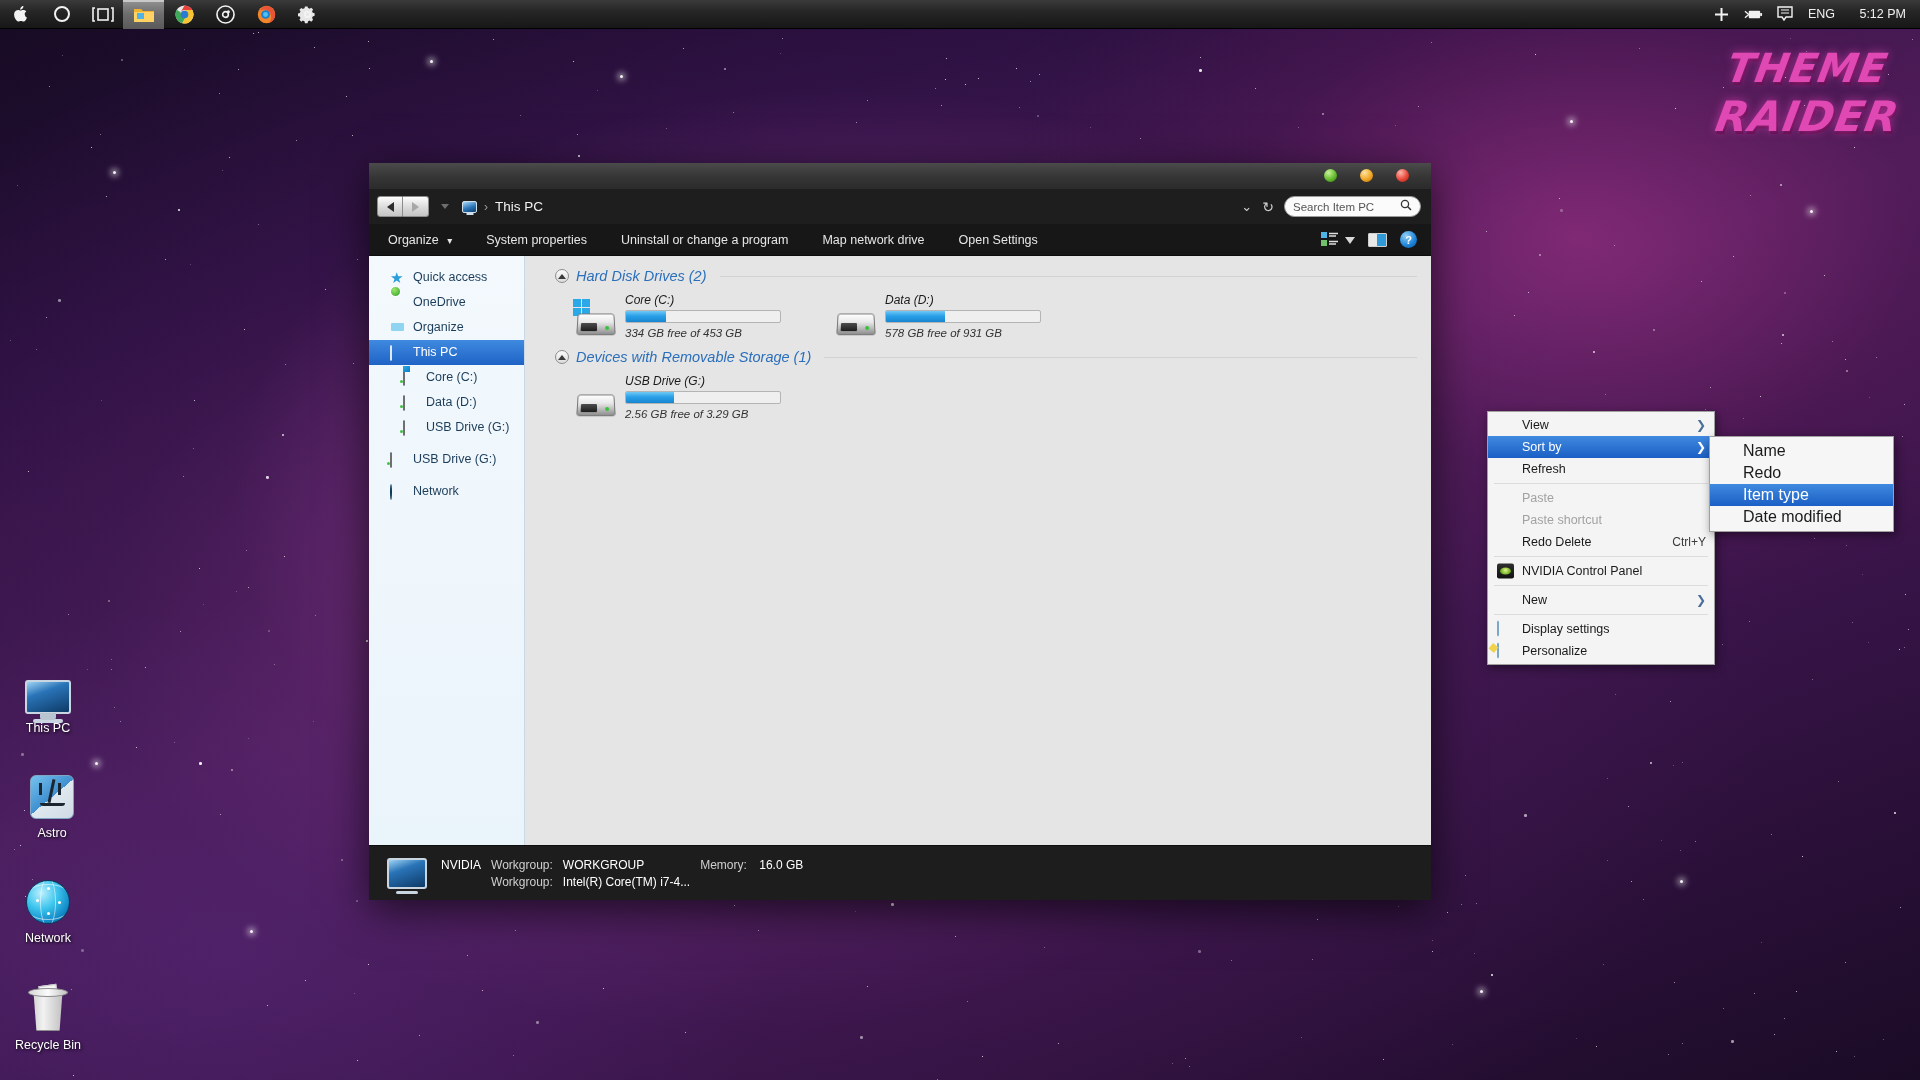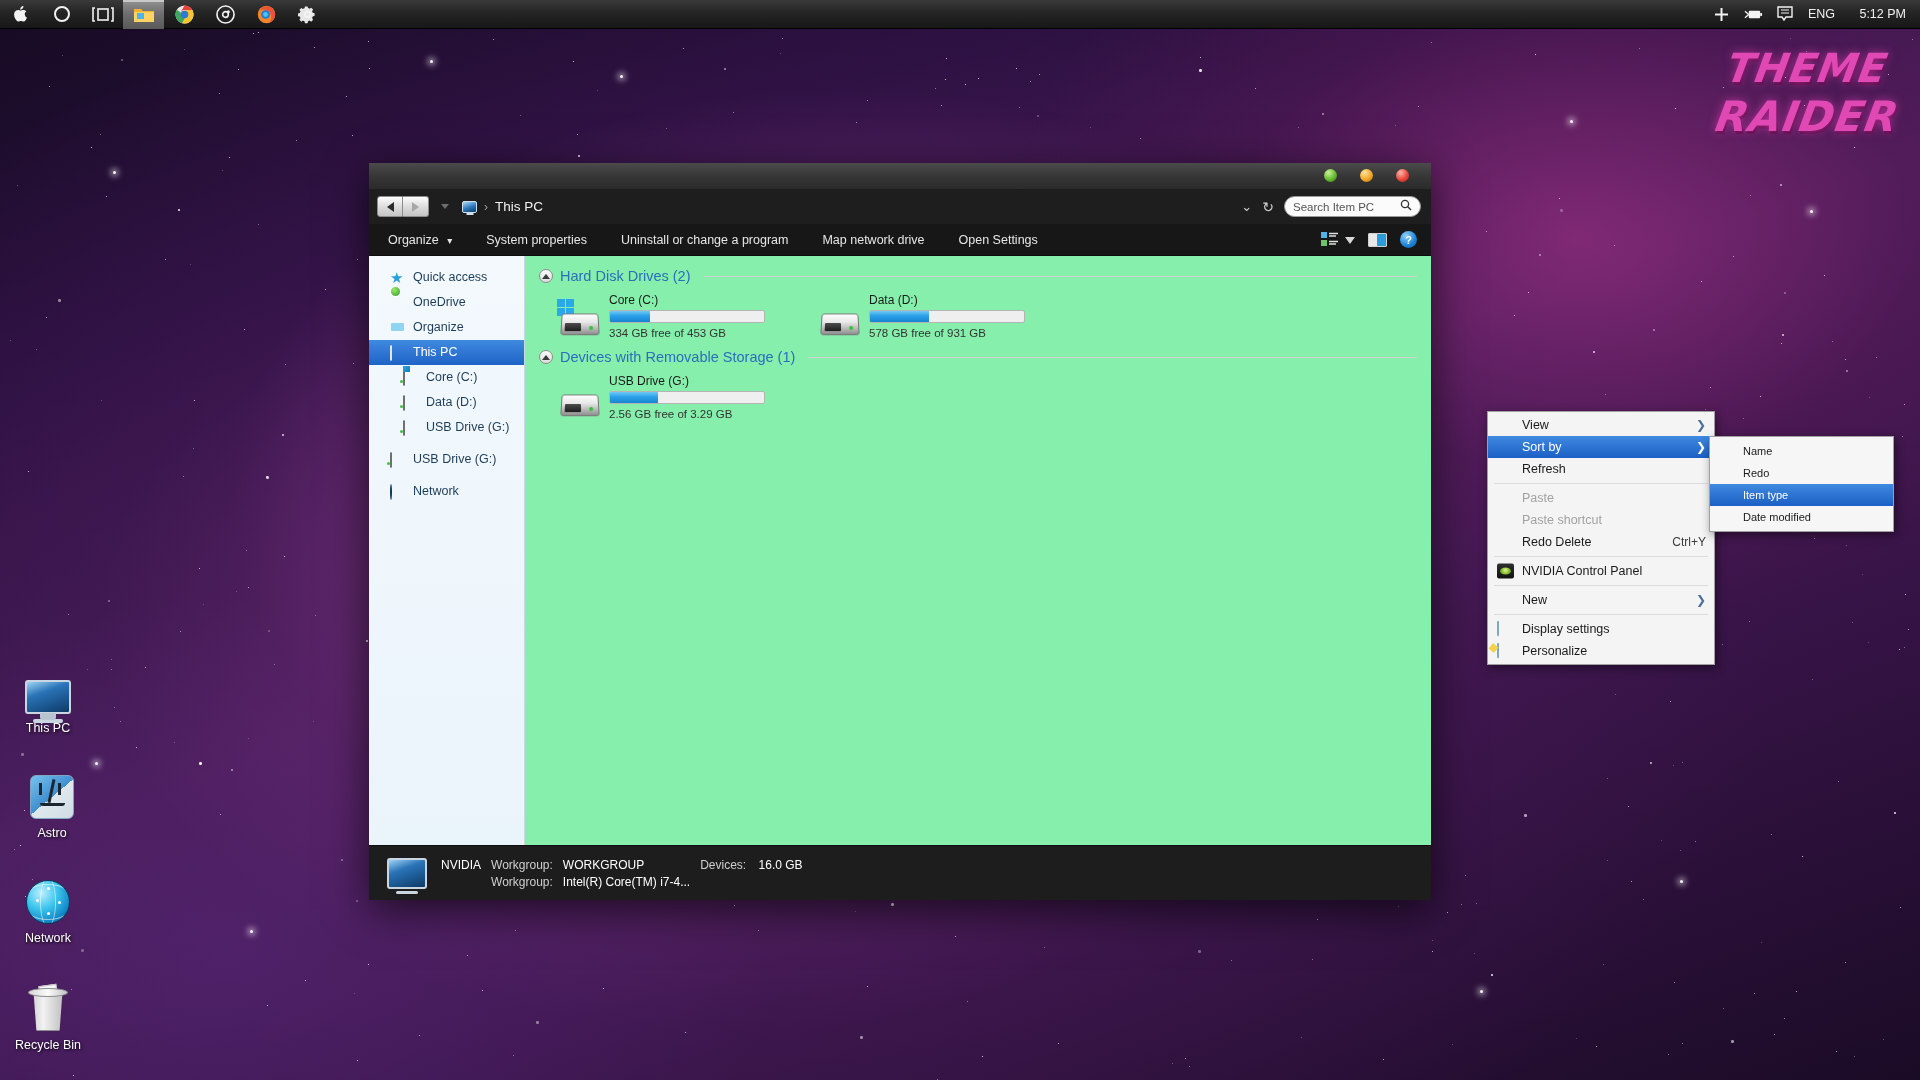--- a/index.html
+++ b/index.html
@@ -166,21 +166,21 @@
   .ic-lib:after{content:"";position:absolute;left:1px;top:2px;width:13px;height:8px;background:#8fd4f0;border-radius:1px;}
   .ic-pc{ width:15px;height:11px;border-radius:2px;background:linear-gradient(160deg,#a8dcfa,#2a74b8 60%,#0f3f6b);border:1px solid #dfe9f1;}
   .ic-drive{ width:15px;height:10px;border-radius:2px;background:linear-gradient(180deg,#f4f4f4,#b9b9b9 55%,#6d6d6d 100%);
       border:1px solid #6f6f6f;position:relative;margin-top:2px;}
   .ic-drive:after{content:"";position:absolute;right:1.5px;bottom:1.5px;width:3px;height:3px;border-radius:50%;background:#3ec23e;}
   .ic-drive.win:before{content:"";position:absolute;left:-1px;top:-5px;width:7px;height:6px;
       background:linear-gradient(135deg,#2aa8e8,#0d7fc4);}
   .ic-globe{ width:14px;height:14px;border-radius:50%;
       background:radial-gradient(circle at 34% 28%,#cfeeff,#47c6ee 40%,#1080bd 75%,#084c78 100%);border:1px solid #0a3a5c;}
 
-  #content{ flex:1; background:#86efac; padding:12px 14px 0 14px; overflow:hidden; }
+  #content{ flex:1; background:#e5e5e5; padding:12px 14px 0 30px; overflow:hidden;font-style:italic; }
   .group-head{ display:flex; align-items:center; gap:7px; margin-bottom:3px; }
   .group-head .collapse{
     width:14px;height:14px;border-radius:50%;border:1px solid #8d8d8d;
     background:linear-gradient(180deg,#fbfbfb,#dcdcdc);
     display:flex;align-items:center;justify-content:center;cursor:pointer;
   }
   .group-head .collapse i{ width:0;height:0;border-left:4px solid transparent;border-right:4px solid transparent;border-bottom:5px solid #3a3a3a;display:block;}
   .group-head .gtitle{ color:#2b6fbb; font-size:14.5px; }
   .group-head .rule{ flex:1; height:1px; background:#d2d2d2; margin-left:6px; }
 
@@ -231,21 +231,21 @@
        display:flex;align-items:center;justify-content:center;}
   .nv:after{ content:""; width:11px;height:7px;border-radius:50% 50% 45% 45%;
        background:radial-gradient(circle at 50% 40%,#dff58a,#7ab52a 60%,#3e6f0e 100%); }
   .dsp{ width:17px;height:14px;border-radius:2px;background:linear-gradient(160deg,#bfe6fb,#3e9ad8 60%,#1a66a8);border:1px solid #7aa8c6;}
   .psn{ width:17px;height:14px;border-radius:2px;background:linear-gradient(160deg,#cfe6fb,#5b9fd8 60%,#2b5f9c);border:1px solid #7aa8c6;position:relative;overflow:hidden;}
   .psn:after{content:"";position:absolute;right:1px;top:1px;width:7px;height:7px;background:#f2d24a;transform:rotate(40deg);}
 
   #submenu{
     position:absolute; left:1709px; top:436px; width:185px;
     background:#f6f6f6; border:1px solid #a0a0a0; box-shadow:2px 3px 9px rgba(0,0,0,.45);
-    z-index:61; padding:3px 0; font-size:11px; color:#1a1a1a;
+    z-index:61; padding:3px 0; font-size:16px; color:#1a1a1a;
   }
   #submenu .mi{ padding-left:33px; height:22px; }
 </style>
 </head>
 <body>
 
 <div id="wallpaper">
   <div id="stars">
       <div class="star" style="left:1046px;top:774px;width:1.1px;height:1.1px;opacity:0.59"></div>
       <div class="star" style="left:978px;top:320px;width:1.1px;height:1.1px;opacity:0.98"></div>
@@ -987,21 +987,21 @@
     </div>
   </div>
 
   <div id="statusbar">
     <div class="sbmon"></div>
     <div class="sgrid">
       <span class="k" style="color:#fff;text-align:left;">NVIDIA</span>
       <span class="k" style="text-align:left;">Workgroup:</span>
       <span class="v" style="min-width:115px;">WORKGROUP</span>
       <span class="k" style="text-align:left;">
-        <span>Devices:</span>
+        <span>Memory:</span>
         <span style="color:#fff;margin-left:9px;">16.0 GB</span>
       </span>
       <span></span>
       <span class="k">Workgroup:</span>
       <span class="v">Intel(R) Core(TM) i7-4...</span>
       <span></span>
     </div>
   </div>
 
 </div>

